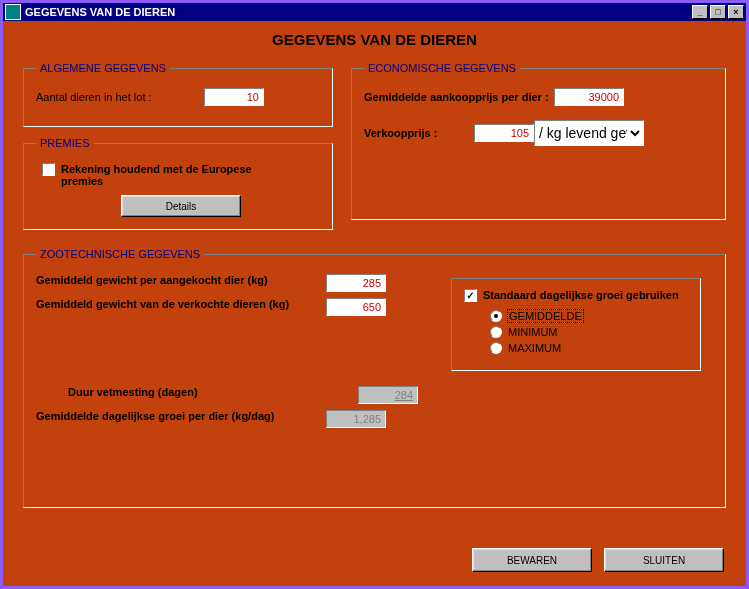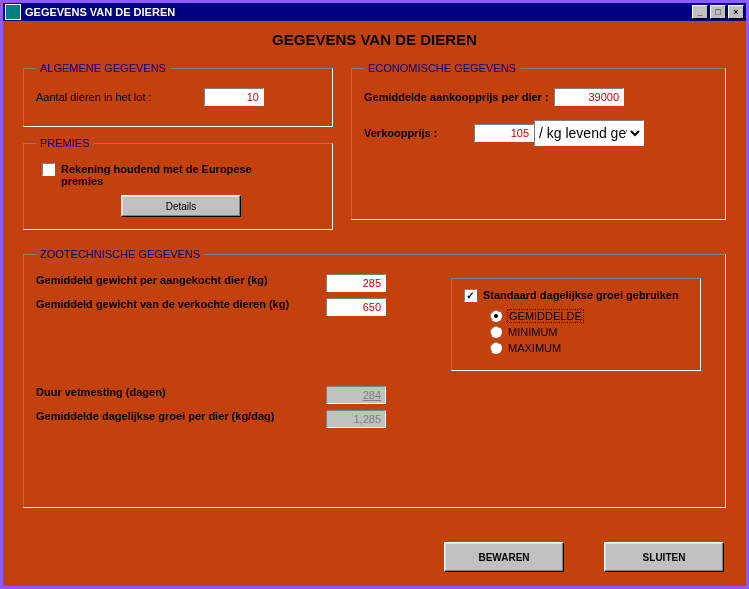--- a/index.html
+++ b/index.html
@@ -98,21 +98,21 @@
     border-right-color:#fff; border-bottom-color:#fff;
     padding:10px 12px 12px 12px;
   }
   .gb-head { display:flex; align-items:flex-start; gap:6px; margin-bottom:8px; font-weight:bold; }
   .gb-head .cb { line-height:11px; }
   .radio-row { display:flex; align-items:center; gap:6px; margin:4px 0 4px 26px; }
   .radioctrl { width:12px; height:12px; border:1px solid #808080; border-right-color:#fff; border-bottom-color:#fff; border-radius:50%; background:#fff; display:inline-flex; align-items:center; justify-content:center;}
   .radioctrl .dot { width:4px; height:4px; border-radius:50%; background:#000; }
   .dotted { outline:1px dotted #000; outline-offset:0px; padding:0 1px;}
   .footer-btns { position:absolute; right:22px; bottom:14px; display:flex; gap:12px; }
-  .footer-btns button.win { width:120px; height:30px; font-weight:bold;margin-left:28px; }
+  .footer-btns button.win { width:120px; height:24px; font-weight:normal; }
 </style>
 </head>
 <body>
 
 <div class="window">
 
   <div class="titlebar">
     <span class="icon"></span>
     <span class="title">GEGEVENS VAN DE DIEREN</span>
     <div class="ctrls">
@@ -199,21 +199,21 @@
         <div class="radio-row">
           <span class="radioctrl"></span>
           <span>MINIMUM</span>
         </div>
         <div class="radio-row">
           <span class="radioctrl"></span>
           <span>MAXIMUM</span>
         </div>
       </div>
 
-      <div class="zrow" style="margin-top:70px;">
+      <div class="zrow" style="margin-top:70px;margin-left:32px;">
         <label style="flex:0 0 290px; font-weight:bold;">Duur vetmesting (dagen)</label>
         <input class="txt disabled" style="width: 60px; text-decoration: underline;" readonly="" value="284">
       </div>
 
       <div class="zrow" style="">
         <label style="flex:0 0 290px; font-weight:bold;">Gemiddelde dagelijkse groei per dier (kg/dag)</label>
         <input class="txt disabled" style="width: 60px;" readonly="" value="1,285">
       </div>
 
     </fieldset>

